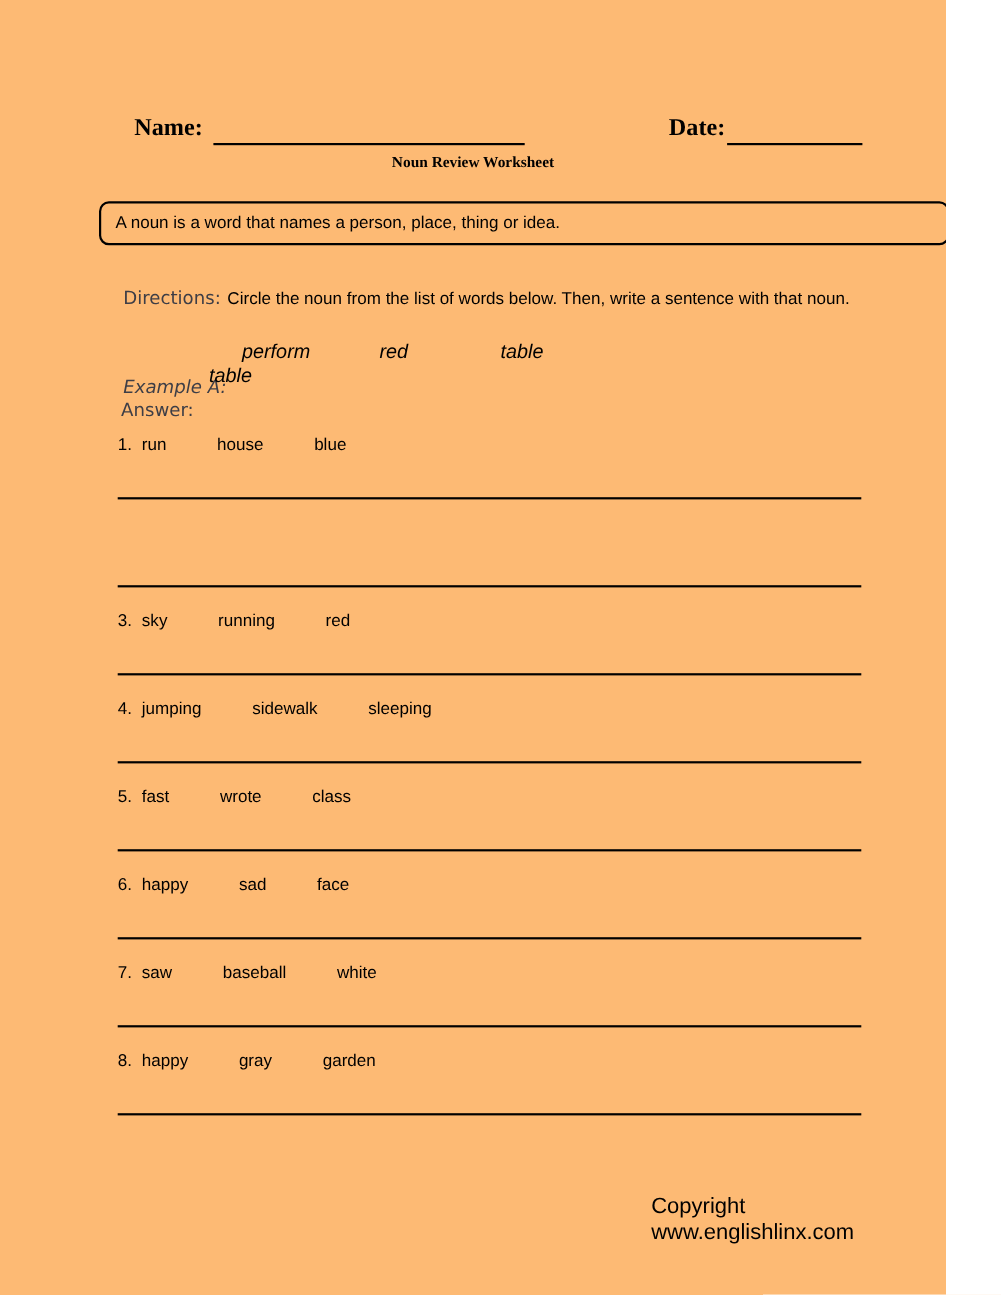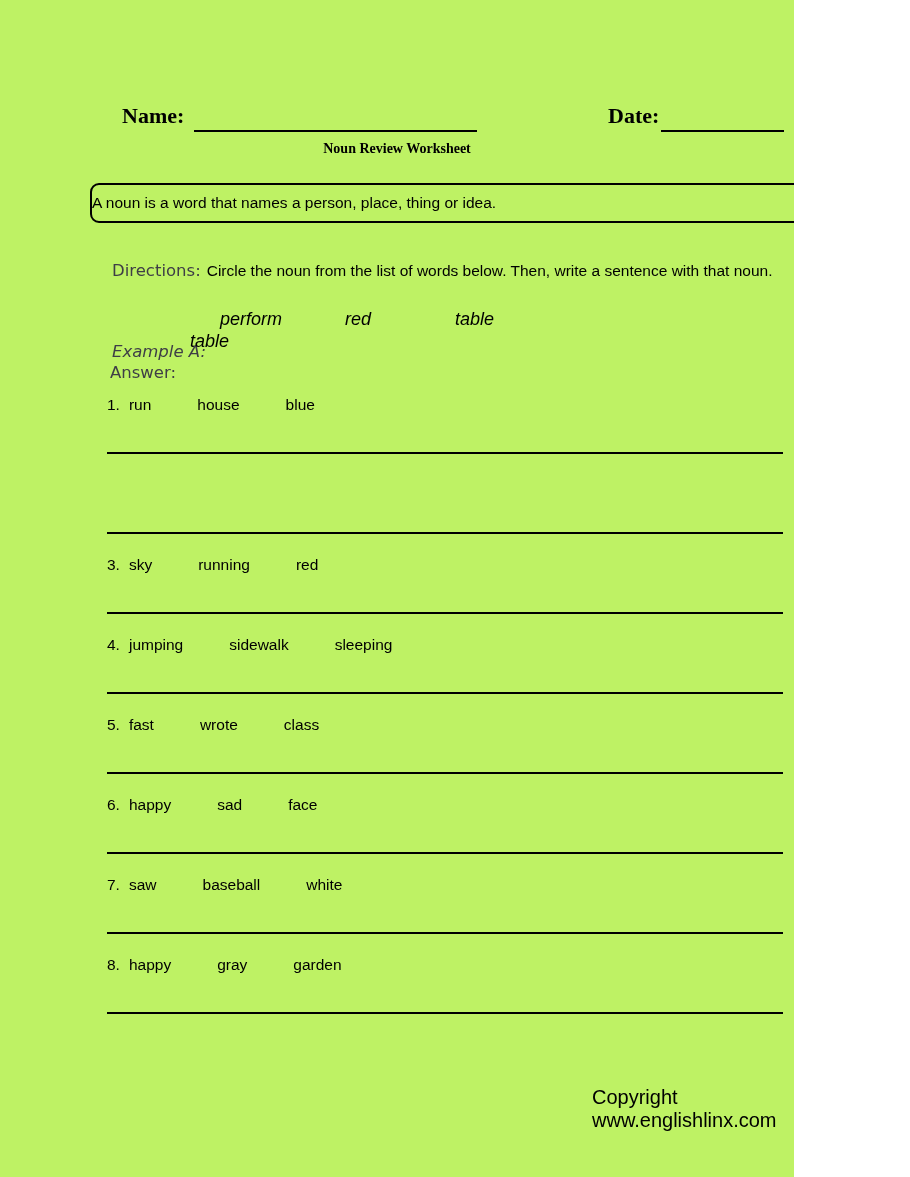--- a/index.html
+++ b/index.html
@@ -1,20 +1,20 @@
 <!DOCTYPE html>
 <html><head>
 <meta charset="utf-8">
 <style>
   html, body { margin: 0; padding: 0; background: #ffffff; }
   .page {
     position: relative;
-    width: 794px;
+    width: 860px;
     height: 1177px;
-    background: #bef264;
+    background: #fdba74;
     color: #000000;
     font-family: "Liberation Sans", sans-serif;
     overflow: hidden;
   }
   .abs { position: absolute; }
   .serif-bold {
     font-family: "Liberation Serif", serif;
     font-weight: bold;
   }
   .name-label { left: 122px; top: 103px; font-size: 22px; }
@@ -27,20 +27,21 @@
     font-family: "Liberation Serif", serif;
     font-weight: bold;
     font-size: 14px;
   }
   .definition-box {
     left: 90px; top: 183px; width: 756px; height: 36px;
     border: 2px solid #000;
     border-radius: 9px;
     display: flex;
     align-items: center;
+    padding-left: 13px;
     font-size: 15.5px;
   }
   .label-gray {
     font-family: "DejaVu Sans", sans-serif;
     color: #3e3e46;
     margin-top: 36px;
   }
   .directions-para {
     left: 107px; top: 243px; width: 692px;
     font-size: 15.5px;

